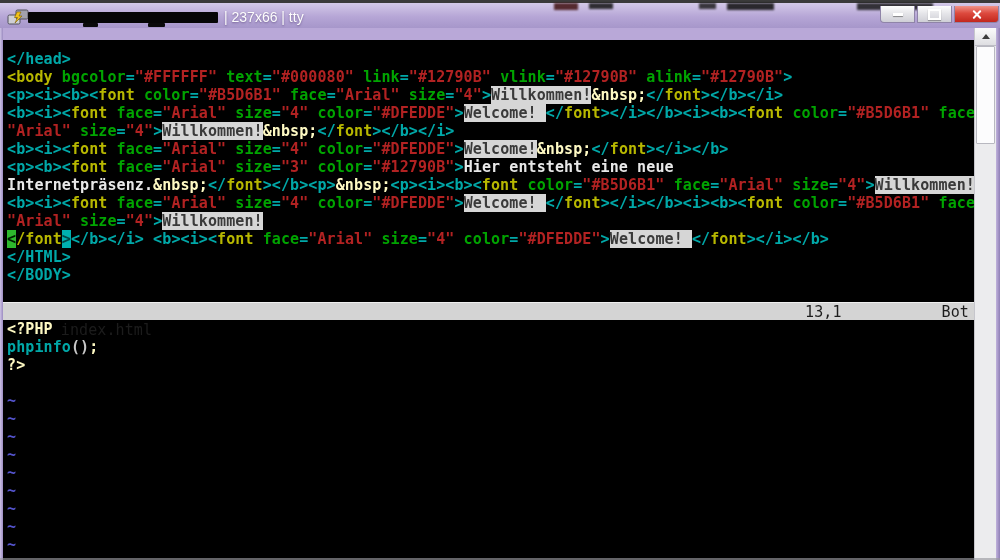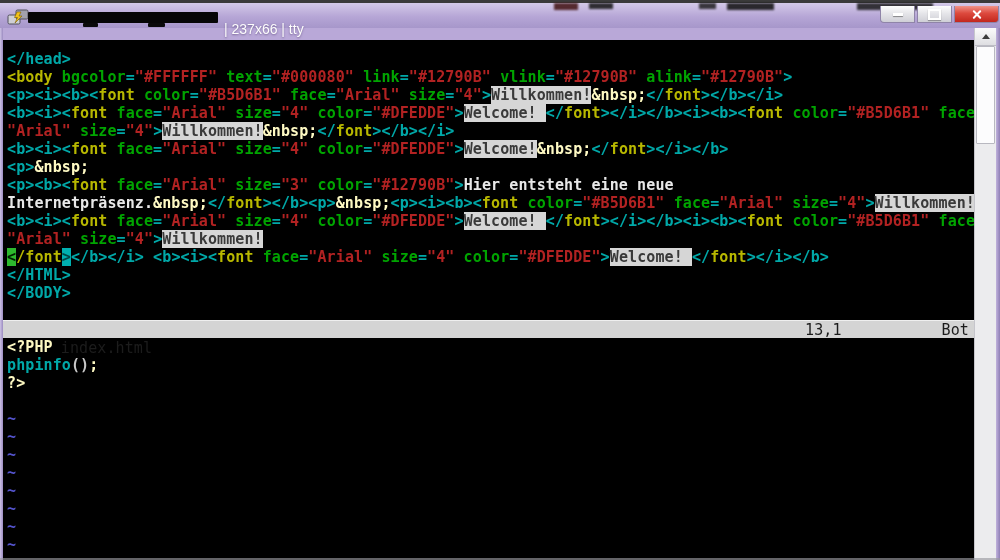--- a/index.html
+++ b/index.html
@@ -7,21 +7,21 @@
   .window{position:relative;width:1000px;height:560px;}
 
   
   .titlebar{position:absolute;top:0;left:0;right:0;height:28px;box-sizing:border-box;
     background:linear-gradient(#d3c9e8,#b6a6d6 55%,#a696ca);border-top:3px solid #3a3a3a;}
   .app-icon{position:absolute;left:7px;top:5px;width:22px;height:19px;}
   .redaction{position:absolute;left:28px;top:9px;width:190px;height:11px;background:#060606;border-radius:1px;}
   .red-mark{position:absolute;height:4px;background:#0a0a0a;top:20px;border-radius:1px;}
   .red-mark.m1{left:83px;width:15px;}
   .red-mark.m2{left:148px;width:17px;}
-  .title-text{position:absolute;left:224px;top:18px;color:#fdfdfd;font-size:14px;
+  .title-text{position:absolute;left:224px;top:6px;color:#fdfdfd;font-size:14px;
     text-shadow:0 1px 2px rgba(60,40,90,.5);white-space:pre;}
   .smudge{position:absolute;top:0;filter:blur(1px);}
   .s1{left:554px;width:24px;height:7px;background:#401010;opacity:.85;}
   .s2{left:589px;width:24px;height:6px;background:#141414;opacity:.85;}
   .s3{left:699px;width:17px;height:6px;background:#141414;opacity:.8;}
   .s4{left:727px;width:47px;height:7px;background:#0e0e0e;opacity:.85;}
   .s5{left:857px;width:76px;height:7px;background:#0e0e0e;opacity:.8;}
 
   .win-btns{position:absolute;top:3px;right:1px;display:flex;gap:2px;}
   .wbtn{height:17px;box-sizing:border-box;border:1px solid #8f84a8;border-top:none;
@@ -118,21 +118,20 @@
   <div class="right-border"></div>
 
   <div class="screen">
     <div id="top-window">
         <div class="tline"><span class="c-t">&lt;/head&gt;</span></div>
         <div class="tline"><span class="c-y">&lt;body</span><span class="c-g"> bgcolor</span><span class="c-t">=</span><span class="c-r">"#FFFFFF"</span><span class="c-g"> text</span><span class="c-t">=</span><span class="c-r">"#000080"</span><span class="c-g"> link</span><span class="c-t">=</span><span class="c-r">"#12790B"</span><span class="c-g"> vlink</span><span class="c-t">=</span><span class="c-r">"#12790B"</span><span class="c-g"> alink</span><span class="c-t">=</span><span class="c-r">"#12790B"</span><span class="c-t">&gt;</span></div>
         <div class="tline"><span class="c-t">&lt;p&gt;&lt;i&gt;&lt;b&gt;&lt;</span><span class="c-y">font</span><span class="c-g"> color</span><span class="c-t">=</span><span class="c-r">"#B5D6B1"</span><span class="c-g"> face</span><span class="c-t">=</span><span class="c-r">"Arial"</span><span class="c-g"> size</span><span class="c-t">=</span><span class="c-r">"4"</span><span class="c-t">&gt;</span><span class="c-h">Willkommen!</span><span class="c-m">&amp;nbsp;</span><span class="c-t">&lt;/</span><span class="c-y">font</span><span class="c-t">&gt;&lt;/b&gt;&lt;/i&gt;</span></div>
         <div class="tline"><span class="c-t">&lt;b&gt;&lt;i&gt;&lt;</span><span class="c-y">font</span><span class="c-g"> face</span><span class="c-t">=</span><span class="c-r">"Arial"</span><span class="c-g"> size</span><span class="c-t">=</span><span class="c-r">"4"</span><span class="c-g"> color</span><span class="c-t">=</span><span class="c-r">"#DFEDDE"</span><span class="c-t">&gt;</span><span class="c-h">Welcome! </span><span class="c-t">&lt;/</span><span class="c-y">font</span><span class="c-t">&gt;&lt;/i&gt;&lt;/b&gt;&lt;i&gt;&lt;b&gt;&lt;</span><span class="c-y">font</span><span class="c-g"> color</span><span class="c-t">=</span><span class="c-r">"#B5D6B1"</span><span class="c-g"> face</span></div>
         <div class="tline"><span class="c-r">"Arial"</span><span class="c-g"> size</span><span class="c-t">=</span><span class="c-r">"4"</span><span class="c-t">&gt;</span><span class="c-h">Willkommen!</span><span class="c-m">&amp;nbsp;</span><span class="c-t">&lt;/</span><span class="c-y">font</span><span class="c-t">&gt;&lt;/b&gt;&lt;/i&gt;</span></div>
         <div class="tline"><span class="c-t">&lt;b&gt;&lt;i&gt;&lt;</span><span class="c-y">font</span><span class="c-g"> face</span><span class="c-t">=</span><span class="c-r">"Arial"</span><span class="c-g"> size</span><span class="c-t">=</span><span class="c-r">"4"</span><span class="c-g"> color</span><span class="c-t">=</span><span class="c-r">"#DFEDDE"</span><span class="c-t">&gt;</span><span class="c-h">Welcome!</span><span class="c-m">&amp;nbsp;</span><span class="c-t">&lt;/</span><span class="c-y">font</span><span class="c-t">&gt;&lt;/i&gt;&lt;/b&gt;</span></div>
-        <div class="tline"><span class="c-t">&lt;p&gt;</span><span class="c-m">&amp;nbsp;</span></div>
         <div class="tline"><span class="c-t">&lt;p&gt;&lt;b&gt;&lt;</span><span class="c-y">font</span><span class="c-g"> face</span><span class="c-t">=</span><span class="c-r">"Arial"</span><span class="c-g"> size</span><span class="c-t">=</span><span class="c-r">"3"</span><span class="c-g"> color</span><span class="c-t">=</span><span class="c-r">"#12790B"</span><span class="c-t">&gt;</span><span class="c-w">Hier entsteht eine neue</span></div>
         <div class="tline"><span class="c-w">Internetpräsenz.</span><span class="c-m">&amp;nbsp;</span><span class="c-t">&lt;/</span><span class="c-y">font</span><span class="c-t">&gt;&lt;/b&gt;&lt;p&gt;</span><span class="c-m">&amp;nbsp;</span><span class="c-t">&lt;p&gt;&lt;i&gt;&lt;b&gt;&lt;</span><span class="c-y">font</span><span class="c-g"> color</span><span class="c-t">=</span><span class="c-r">"#B5D6B1"</span><span class="c-g"> face</span><span class="c-t">=</span><span class="c-r">"Arial"</span><span class="c-g"> size</span><span class="c-t">=</span><span class="c-r">"4"</span><span class="c-t">&gt;</span><span class="c-h">Willkommen!</span></div>
         <div class="tline"><span class="c-t">&lt;b&gt;&lt;i&gt;&lt;</span><span class="c-y">font</span><span class="c-g"> face</span><span class="c-t">=</span><span class="c-r">"Arial"</span><span class="c-g"> size</span><span class="c-t">=</span><span class="c-r">"4"</span><span class="c-g"> color</span><span class="c-t">=</span><span class="c-r">"#DFEDDE"</span><span class="c-t">&gt;</span><span class="c-h">Welcome! </span><span class="c-t">&lt;/</span><span class="c-y">font</span><span class="c-t">&gt;&lt;/i&gt;&lt;/b&gt;&lt;i&gt;&lt;b&gt;&lt;</span><span class="c-y">font</span><span class="c-g"> color</span><span class="c-t">=</span><span class="c-r">"#B5D6B1"</span><span class="c-g"> face</span></div>
         <div class="tline"><span class="c-r">"Arial"</span><span class="c-g"> size</span><span class="c-t">=</span><span class="c-r">"4"</span><span class="c-t">&gt;</span><span class="c-h">Willkommen!</span></div>
         <div class="tline"><span class="c-p">&lt;</span><span class="c-y">/font</span><span class="c-c">&gt;</span><span class="c-t">&lt;/b&gt;&lt;/i&gt; &lt;b&gt;&lt;i&gt;&lt;</span><span class="c-y">font</span><span class="c-g"> face</span><span class="c-t">=</span><span class="c-r">"Arial"</span><span class="c-g"> size</span><span class="c-t">=</span><span class="c-r">"4"</span><span class="c-g"> color</span><span class="c-t">=</span><span class="c-r">"#DFEDDE"</span><span class="c-t">&gt;</span><span class="c-h">Welcome! </span><span class="c-t">&lt;/</span><span class="c-y">font</span><span class="c-t">&gt;&lt;/i&gt;&lt;/b&gt;</span></div>
         <div class="tline"><span class="c-t">&lt;/HTML&gt;</span></div>
         <div class="tline"><span class="c-t">&lt;/BODY&gt;</span></div>
         <div class="tline"></div>
       </div>
 

